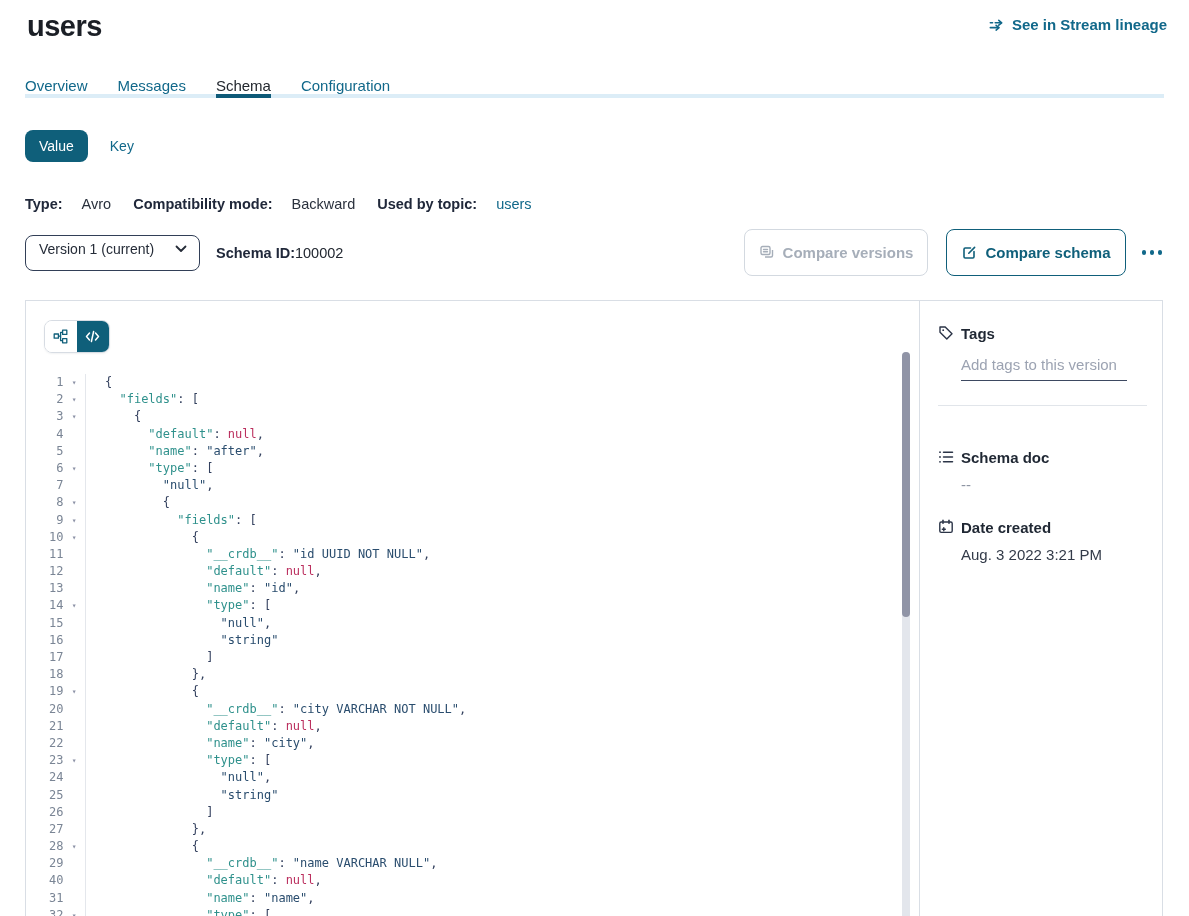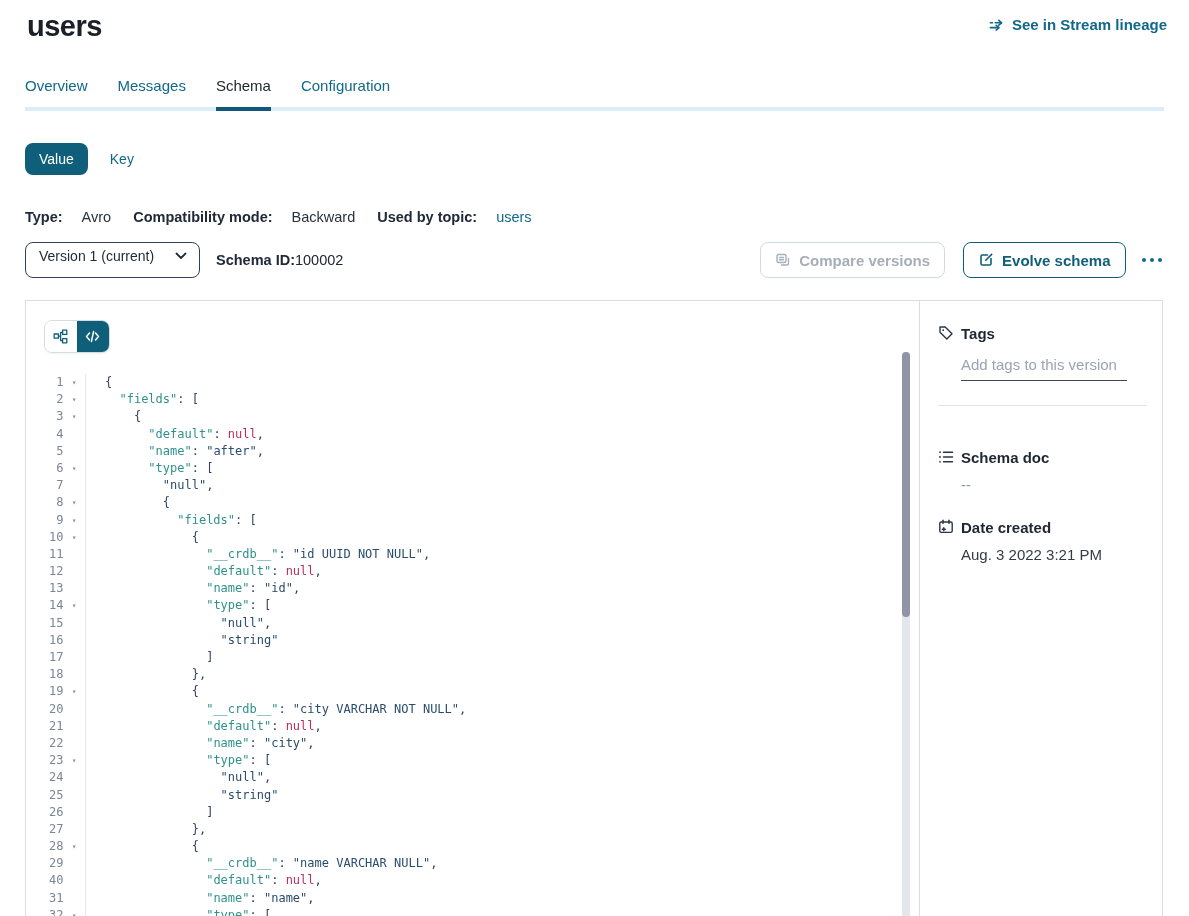--- a/index.html
+++ b/index.html
@@ -11,21 +11,21 @@
   
   .header { display:flex; justify-content:space-between; align-items:flex-start;
     padding:8px 22px 0 27px; }
   .title { font-size:29px; font-weight:700; letter-spacing:-0.5px; color:#1b1f26; margin-top:2px; }
   .lineage-link { display:flex; align-items:center; gap:7px; color:#11688a; font-size:15px;
     font-weight:600; margin-top:8px; cursor:pointer; }
 
   
   .tabs { display:flex; gap:30px; margin:34px 0 0 25px; border-bottom:4px solid #dcedf7;
     width:1139px; }
-  .tab { position:relative; padding-bottom:13px; font-size:15px; font-weight:500;
+  .tab { position:relative; font-size:15px; font-weight:500;
     color:#11688a; cursor:pointer; }
   .tab.active { color:#23282f; }
   .tab.active::after { content:""; position:absolute; left:0; right:0; bottom:-4px;
     height:4px; background:#0e5a78; }
 
   
   .vk-toggle { display:flex; align-items:center; gap:22px; margin:32px 0 14px 25px; }
   .btn-value { background:#0f5f7a; color:#ffffff; font-size:14px; border:none;
     border-radius:8px; padding:8px 14px; cursor:pointer; font-family:inherit; }
   .btn-key { background:none; border:none; color:#11688a; font-size:14px; font-weight:500;
@@ -37,21 +37,21 @@
   .meta-label { font-weight:700; color:#20283a; }
   .meta-link { color:#11688a; cursor:pointer; }
 
   
   .version-bar { display:flex; align-items:center; margin:17px 25px 0 25px; }
   .select-box { display:flex; align-items:center; justify-content:space-between;
     width:175px; height:36px; border:1px solid #323f57; border-radius:8px;
     padding:0 12px 8px 13px; font-size:14px; color:#252c38; cursor:pointer; background:#fff; }
   .schema-id { display:flex; gap:0; margin-left:16px; font-size:14.5px; }
   .spacer { flex:1; }
-  .btn-outline { display:flex; align-items:center; gap:8px; height:36px; border-radius:8px;
+  .btn-outline { display:flex; align-items:center; gap:8px; height:47px; border-radius:8px;
     background:#fff; font-size:15px; padding:0 14px; cursor:pointer; font-family:inherit; }
   .btn-compare { border:1px solid #d3d9e0; color:#a6aeb9; font-weight:600; }
   .btn-evolve { border:1px solid #0f5f7a; color:#0f5f7a; font-weight:700; margin-left:18px; }
   .more-btn { display:flex; gap:3.5px; margin-left:14px; padding:6px 2px; cursor:pointer;
     background:none; border:none; align-items:center; }
   .more-btn i { width:4.5px; height:4.5px; border-radius:50%; background:#11688a; display:block; }
 
   
   .panel { position:absolute; left:25px; top:300px; width:1138px; height:640px;
     border:1px solid #d9dee5; border-bottom:none; display:flex; background:#fff; }
@@ -169,21 +169,21 @@
       </span>
       <span>Compare versions</span>
     </button>
     <button class="btn-outline btn-evolve">
       <span class="side-icon">
         <svg width="16" height="16" viewBox="0 0 16 16" fill="none" stroke="#0f5f7a" stroke-width="1.6" stroke-linecap="round" stroke-linejoin="round">
           <path d="M9.5 3 H4.2 A1.2 1.2 0 0 0 3 4.2 V11.8 A1.2 1.2 0 0 0 4.2 13 H11.8 A1.2 1.2 0 0 0 13 11.8 V6.5"></path>
           <path d="M13.6 2.4 L7.8 8.2"></path>
         </svg>
       </span>
-      <span>Evolve schema</span>
+      <span>Compare schema</span>
     </button>
     <button class="more-btn">
       <span style="display:flex;gap:3.5px">
           <i></i>
           <i></i>
           <i></i>
         </span>
     </button>
   </div>
 

